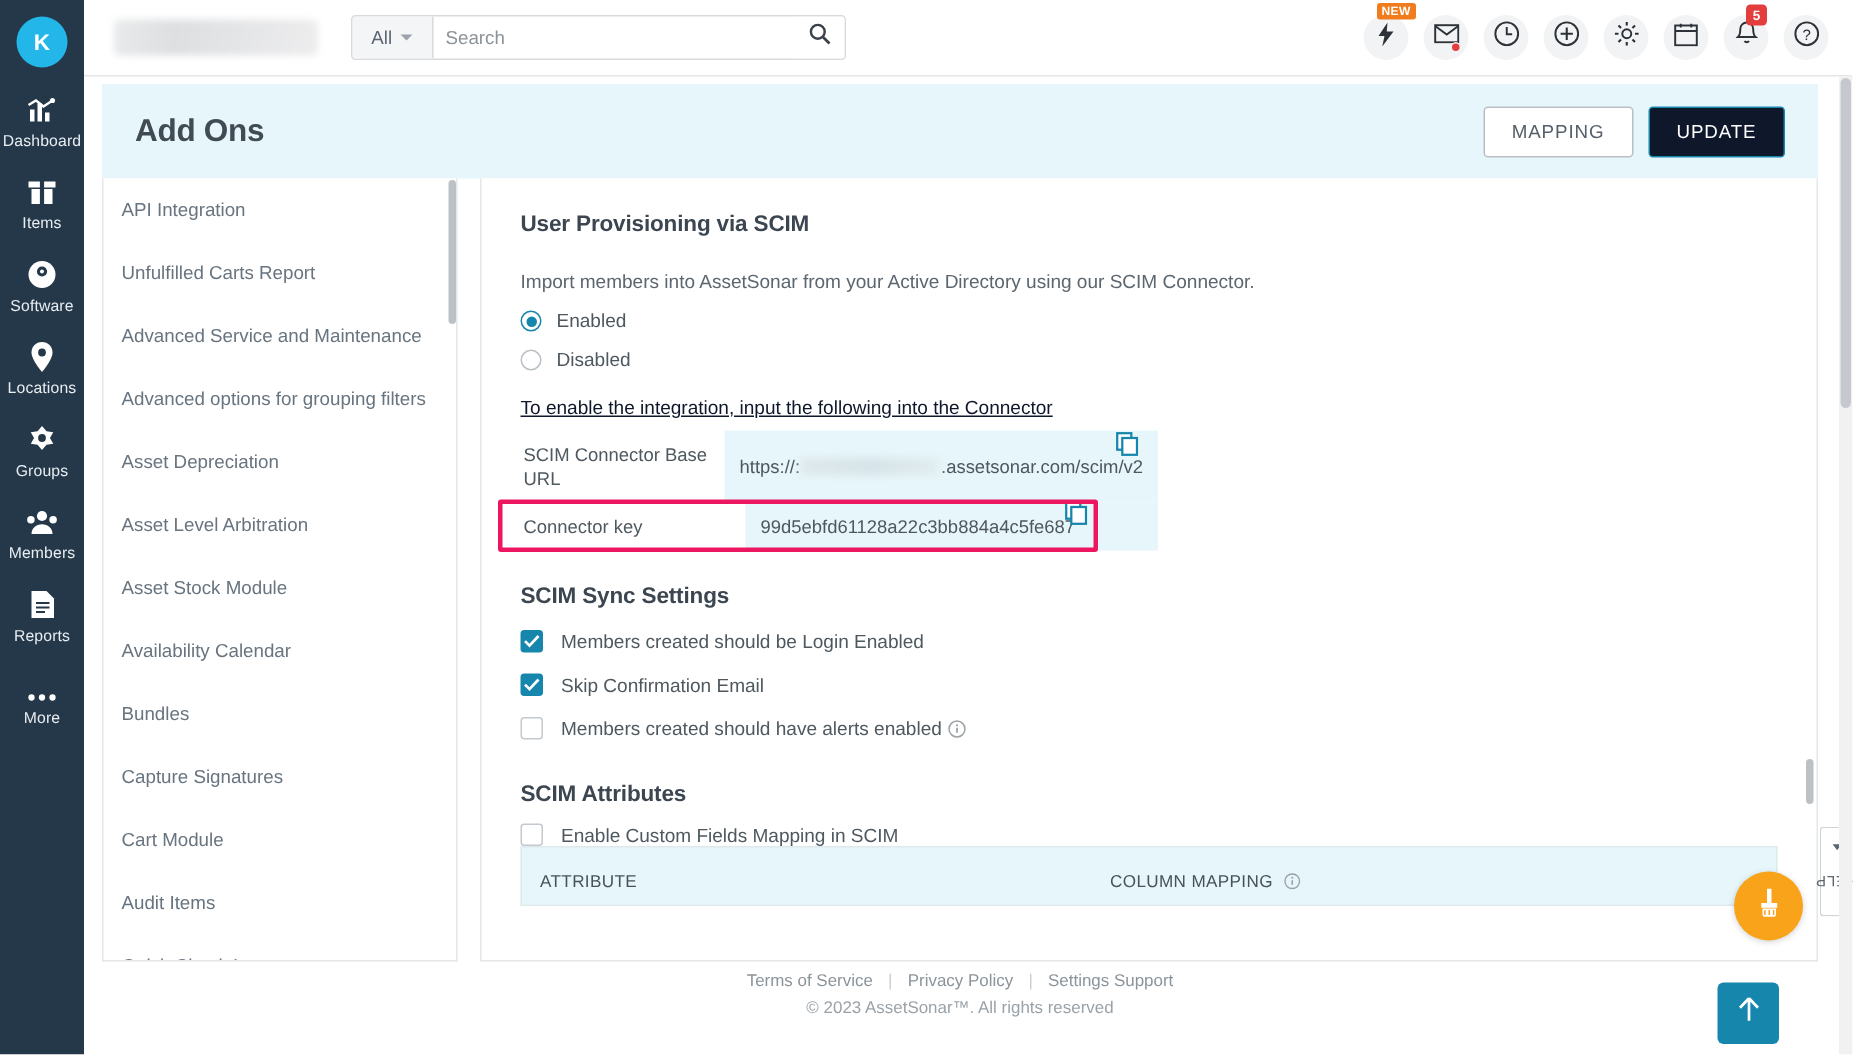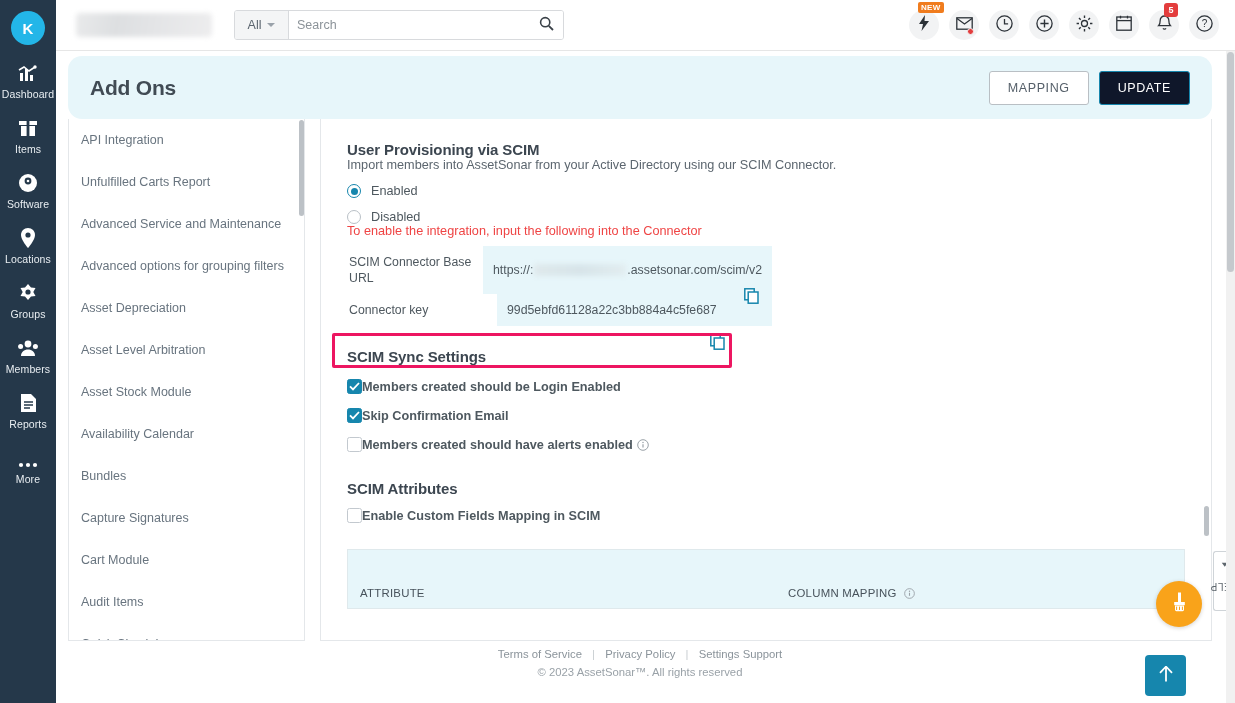--- a/index.html
+++ b/index.html
@@ -75,21 +75,21 @@
   .badge-num {
     position:absolute; top:-7px; left:15px; background:#e33d3d; color:#fff;
     font-size:9px; font-weight:bold; min-width:14px; height:14px; border-radius:3px;
     display:flex; align-items:center; justify-content:center; padding:0 2px;
   }
   .dot-red { position:absolute; right:5px; bottom:5px; width:7px; height:7px; border-radius:50%; background:#e33d3d; border:1px solid #f2f3f4; }
 
   
   .pagehead {
     position:absolute; left:68px; top:56px; width:1144px; height:63px;
-    background:#e7f6fa; display:flex; align-items:center; padding:0 22px;border-radius:14px;
+    background:#e7f6fa; display:flex; align-items:center; padding:0 22px;
   }
   .pagetitle { font-size:21px; font-weight:bold; color:#414b54; letter-spacing:-0.2px; }
   .headbtns { margin-left:auto; display:flex; align-items:center; gap:10px; }
   .btn {
     font-size:12.5px; letter-spacing:0.6px; padding:9px 18px; border-radius:3px; cursor:pointer;
     font-family:"Liberation Sans", sans-serif;
   }
   .btn-cancel { background:#fff; border:1px solid #b9bfc4; color:#56606a; }
   .btn-update { background:#0f172a; border:1px solid #1686ad; color:#fff; }
 
@@ -108,32 +108,32 @@
     background:#bcc1c6; border-radius:3px;
   }
 
   .panel-right {
     position:absolute; left:320px; top:119px; width:892px; height:522px;
     background:#fff; border:1px solid #e4e7ea; border-top:0;
     overflow:hidden;
   }
   .rcontent { padding:22px 26px 0 26px; position:relative; }
   .sec-title { font-size:15px; font-weight:bold; color:#3c4650; letter-spacing:-0.1px; }
-  .sec-desc { font-size:12.7px; color:#5c666f; }
+  .sec-desc { margin-top:23px; font-size:12.7px; color:#5c666f; }
 
   .radio-row { display:flex; align-items:center; margin-top:12px; cursor:pointer; }
   .radio {
     width:14px; height:14px; border-radius:50%; border:1.6px solid #b9c0c6; background:#fff;
     display:flex; align-items:center; justify-content:center; flex:none;
   }
   .radio.on { border-color:#1686ad; }
   .radio.on::after { content:""; width:7px; height:7px; border-radius:50%; background:#1686ad; }
   .radio-lbl { margin-left:10px; font-size:12.7px; color:#4e585f; }
 
-  .hint { font-size:12.7px; color:#ef4444; }
+  .hint { margin-top:18px; font-size:12.7px; color:#0f172a;text-decoration:underline; }
 
   .kv-table { margin-top:8px; width:425px; }
   .kv-row { display:flex; align-items:stretch; position:relative; }
   .kv-key {
     width:150px; padding:8px 2px; font-size:12.3px; color:#4e585f; line-height:16px;
   }
   .kv-val {
     flex:1; background:#e7f6fa; padding:8px 10px; font-size:12.3px; color:#4e585f;
     display:flex; align-items:center; min-height:31px;
   }
@@ -149,28 +149,27 @@
     position:absolute; border:3px solid #ed1661; border-radius:2px;
     pointer-events:none;
   }
 
   .chk-row { display:flex; align-items:center; margin-top:14px; cursor:pointer; }
   .chkbox {
     width:15px; height:15px; border-radius:2.5px; border:1.4px solid #c3c9cf; background:#fff;
     display:flex; align-items:center; justify-content:center; flex:none;
   }
   .chkbox.on { background:#1686ad; border-color:#1686ad; }
-  .chk-lbl { font-size:12.7px; color:#4e585f;font-weight:bold; }
+  .chk-lbl { margin-left:12px; font-size:12.7px; color:#4e585f; }
   .info-ic { margin-left:4px; display:inline-flex; vertical-align:middle; }
 
   .tbl-head {
-    margin-top:26px; background:#e7f6fa; border:1px solid #dfe9ec;
-    height:60px; display:flex; align-items:flex-end; padding:0 12px 9px 12px;
+    background:#e7f6fa; border:1px solid #dfe9ec;
+    height:40px; display:flex; align-items:flex-end; padding:0 12px 9px 12px;
     width:838px;
-    gap:48px;
   }
   .th { font-size:11.4px; color:#47525b; letter-spacing:0.25px; }
   .th.attr { width:380px; }
 
   .panel-right-sb {
     position:absolute; left:1204px; top:506px; width:5px; height:30px;
     background:#bcc1c6; border-radius:3px;
   }
 
   

